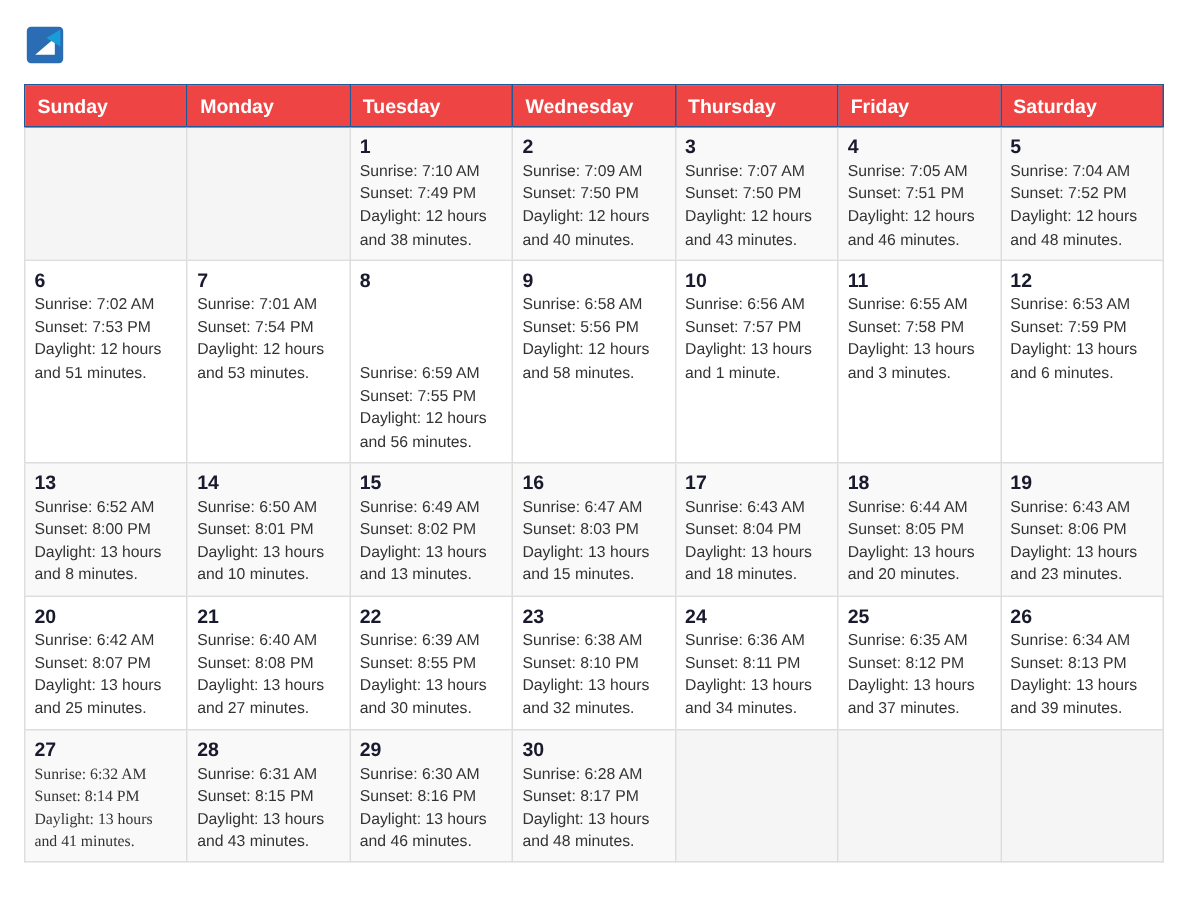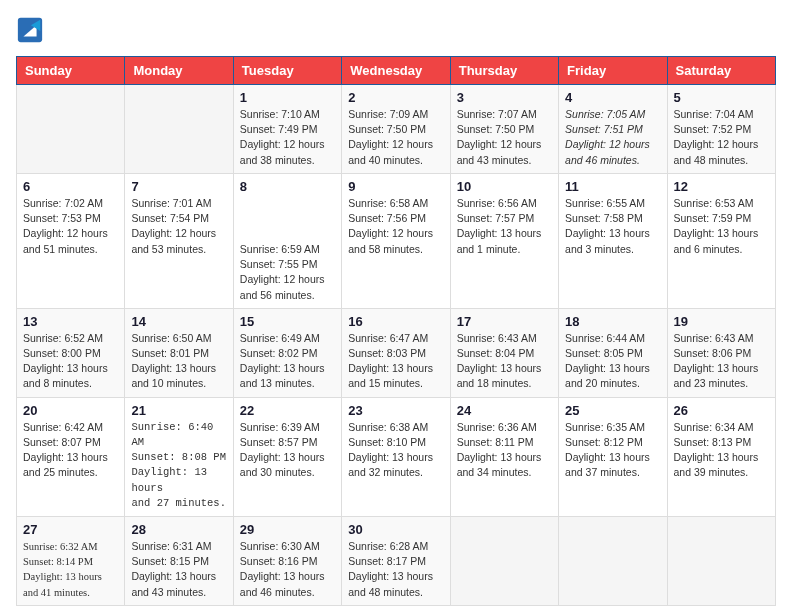--- a/index.html
+++ b/index.html
@@ -150,21 +150,21 @@
         </td>
         <td>
           <span class="day-num">3</span>
           <div class="day-info" style="white-space: pre-line;">Sunrise: 7:07 AM
 Sunset: 7:50 PM
 Daylight: 12 hours
 and 43 minutes.</div>
         </td>
         <td>
           <span class="day-num">4</span>
-          <div class="day-info" style="white-space: pre-line; font-style: italic;">Sunrise: 7:05 AM
+          <div class="day-info" style="white-space: pre-line;">Sunrise: 7:05 AM
 Sunset: 7:51 PM
 Daylight: 12 hours
 and 46 minutes.</div>
         </td>
         <td>
           <span class="day-num">5</span>
           <div class="day-info" style="white-space: pre-line;">Sunrise: 7:04 AM
 Sunset: 7:52 PM
 Daylight: 12 hours
 and 48 minutes.</div>
@@ -188,21 +188,21 @@
         <td>
           <span class="day-num">8</span>
           <div class="day-info" style="white-space: pre-line; margin-top: 48px;">Sunrise: 6:59 AM
 Sunset: 7:55 PM
 Daylight: 12 hours
 and 56 minutes.</div>
         </td>
         <td>
           <span class="day-num">9</span>
           <div class="day-info" style="white-space: pre-line;">Sunrise: 6:58 AM
-Sunset: 7:56 PM
+Sunset: 5:56 PM
 Daylight: 12 hours
 and 58 minutes.</div>
         </td>
         <td>
           <span class="day-num">10</span>
           <div class="day-info" style="white-space: pre-line;">Sunrise: 6:56 AM
 Sunset: 7:57 PM
 Daylight: 13 hours
 and 1 minute.</div>
         </td>
@@ -275,29 +275,29 @@
       <tr>
         <td>
           <span class="day-num">20</span>
           <div class="day-info" style="white-space: pre-line;">Sunrise: 6:42 AM
 Sunset: 8:07 PM
 Daylight: 13 hours
 and 25 minutes.</div>
         </td>
         <td>
           <span class="day-num">21</span>
-          <div class="day-info" style="white-space: pre-line; font-family: Liberation Mono, monospace;">Sunrise: 6:40 AM
+          <div class="day-info" style="white-space: pre-line;">Sunrise: 6:40 AM
 Sunset: 8:08 PM
 Daylight: 13 hours
 and 27 minutes.</div>
         </td>
         <td>
           <span class="day-num">22</span>
           <div class="day-info" style="white-space: pre-line;">Sunrise: 6:39 AM
-Sunset: 8:57 PM
+Sunset: 8:55 PM
 Daylight: 13 hours
 and 30 minutes.</div>
         </td>
         <td>
           <span class="day-num">23</span>
           <div class="day-info" style="white-space: pre-line;">Sunrise: 6:38 AM
 Sunset: 8:10 PM
 Daylight: 13 hours
 and 32 minutes.</div>
         </td>

